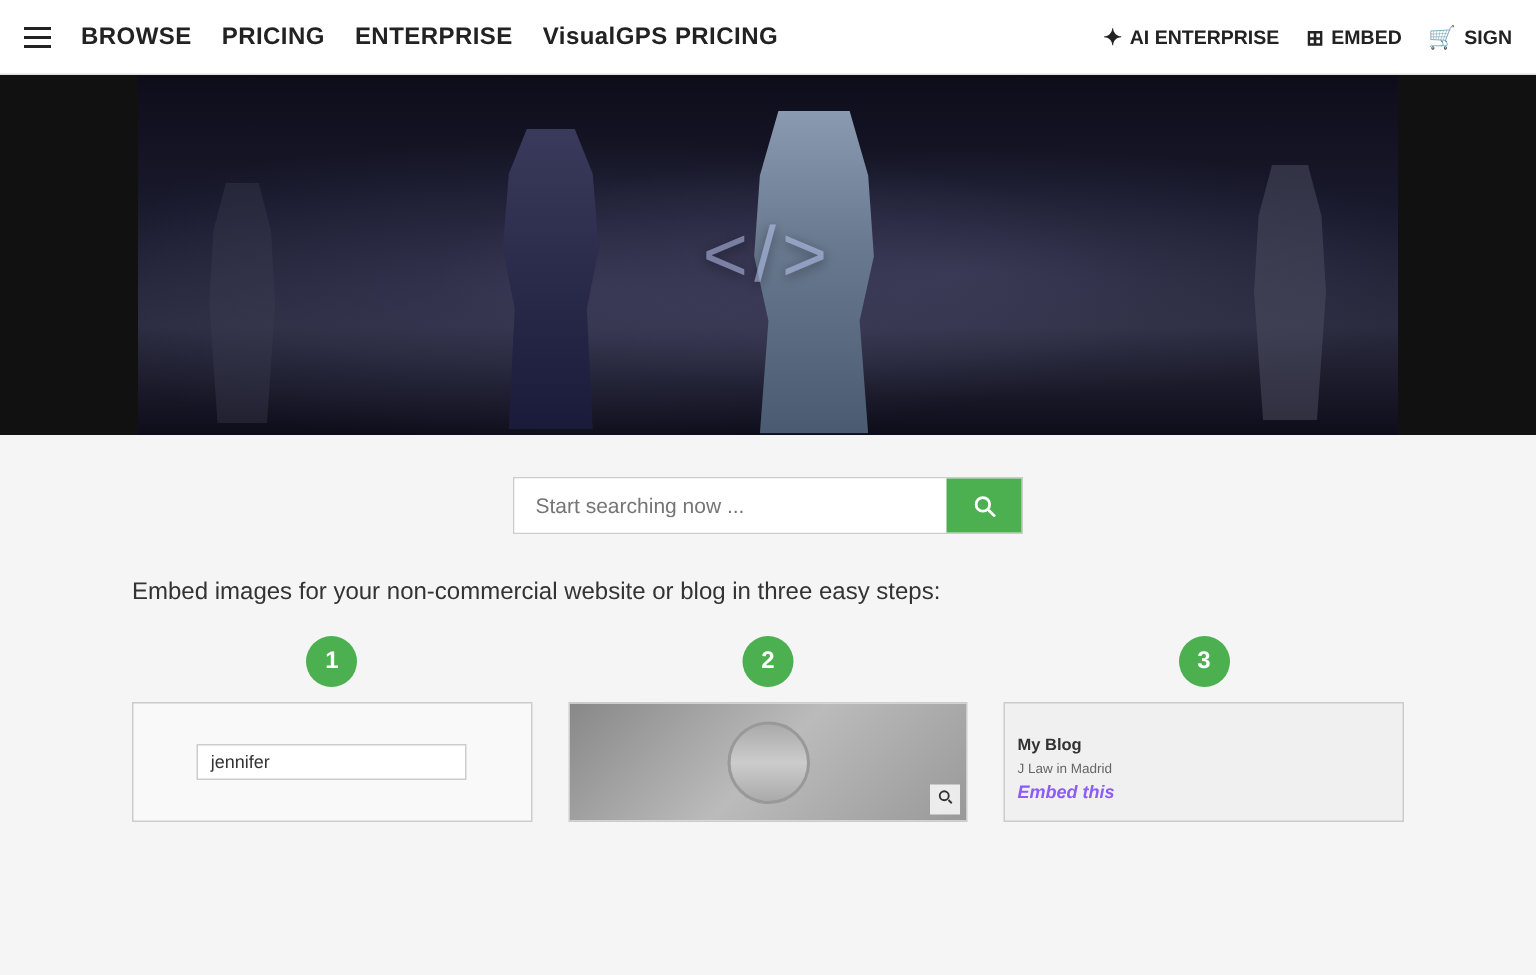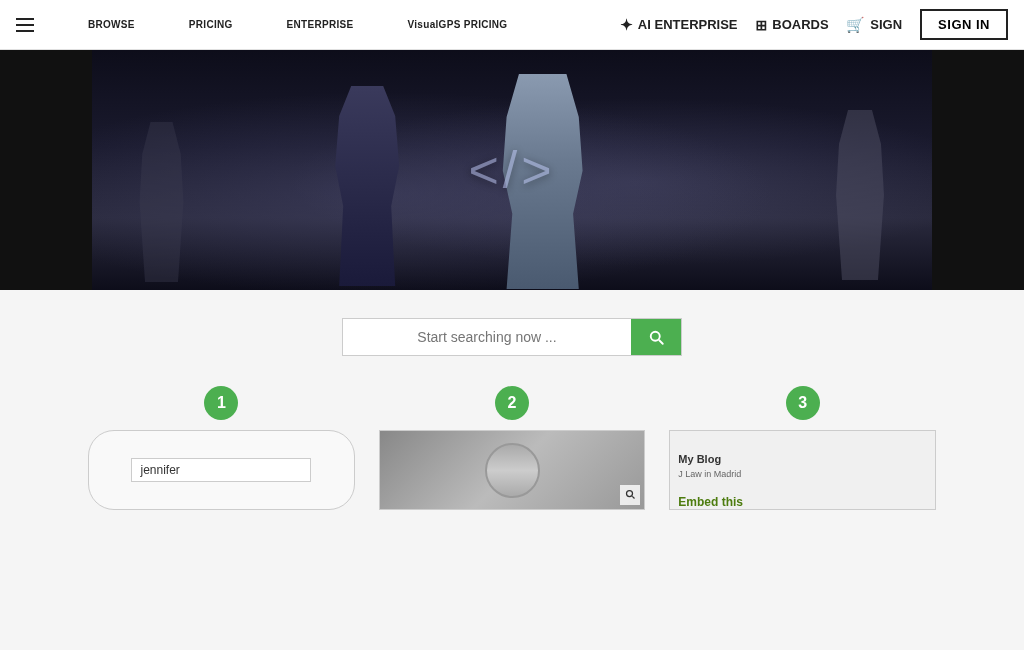--- a/index.html
+++ b/index.html
@@ -24,21 +24,21 @@
       cursor: pointer;
       display: flex; flex-direction: column; gap: 4px;
     }
     .hamburger-icon span {
       display: block; width: 18px; height: 2px; background: #222;
     }
     .nav-links {
       display: flex; align-items: center; gap: 20px;
     }
     .nav-link {
-      font-size: 10px; font-weight: 600; color: #222; text-decoration: none; cursor: pointer; letter-spacing: 0.3px; margin-left: 34px;
+      font-size: 16px; font-weight: 600; color: #222; text-decoration: none; cursor: pointer; letter-spacing: 0.3px;
     }
     .logo-wrap {
       position: absolute; left: 50%; transform: translateX(-50%);
     }
     .logo-text {
       font-size: 26px; font-weight: 300; color: #111; letter-spacing: -0.5px;
     }
     .header-right {
       margin-left: auto;
       display: flex; align-items: center; gap: 18px;
@@ -105,21 +105,21 @@
     
     .search-section {
       display: flex; justify-content: center; margin: 28px 0 30px;
     }
     .search-bar {
       display: flex; width: 340px;
       border: 1px solid #ccc;
       background: #fff;
     }
     .search-input {
-      flex: 1; border: none; outline: none; padding: 10px 14px; font-size: 14px; color: #c2410c; background: #fff; text-align: center;
+      flex: 1; border: none; outline: none; padding: 10px 14px; font-size: 14px; color: #c2410c; background: #fff;
     }
     .search-btn {
       background: #4caf50; border: none; cursor: pointer; padding: 0 16px; display: flex; align-items: center; justify-content: center;
     }
     .search-icon-svg {
       width: 18px; height: 18px; fill: #fff;
     }
 
     
     .steps-section {
@@ -138,41 +138,41 @@
       width: 34px; height: 34px; border-radius: 50%; background: #4caf50;
       color: #fff; font-size: 16px; font-weight: 700;
       display: flex; align-items: center; justify-content: center;
       margin-bottom: 10px;
     }
     .step-preview {
       width: 100%; height: 80px; background: #e0e0e0; border: 1px solid #ccc; overflow: hidden; position: relative;
     }
     
     .step1-preview {
-      background: #f9f9f9; display: flex; align-items: center; justify-content: center; padding: 20px; border-radius: 26px;
+      background: #f9f9f9; display: flex; align-items: center; justify-content: center; padding: 20px;
     }
     .step1-searchbox {
       border: 1px solid #ccc; background: #fff; padding: 4px 8px; font-size: 12px; color: #333; width: 80%;
     }
     
     .step2-preview {
       background: #ddd; display: flex; align-items: center; justify-content: center;
     }
     
     .step3-preview {
       background: #f0f0f0; display: flex; flex-direction: column; padding: 22px 8px;
     }
     .step3-blog-title {
       font-size: 11px; font-weight: 700; color: #333; margin-bottom: 4px;
     }
     .step3-blog-content {
       font-size: 9px; color: #666;
     }
     .step3-embed-text {
-      font-size: 12px; font-weight: 700; color: #4d7c0f; margin-top: 16px;
+      font-size: 12px; font-weight: 700; color: #8b5cf6; margin-top: 4px; font-style: italic;
     }
   </style>
 </head>
 <body>
 
 <header class="header">
   <div class="header-left">
     <div class="hamburger-icon">
       <span></span>
         <span></span>
@@ -187,27 +187,26 @@
   </div>
 
 
   <div class="header-right">
     <div class="header-right-item">
       <span style="font-size:15px;">✦</span>
       <span>AI ENTERPRISE</span>
     </div>
     <div class="header-right-item">
       <span style="font-size:14px;">⊞</span>
-      <span>BOARDS</span>
+      <span>EMBED</span>
     </div>
     <div class="header-right-item">
       <span style="font-size:15px;">🛒</span>
       <span>SIGN</span>
     </div>
-    <button class="sign-in-btn">SIGN IN</button>
   </div>
 </header>
 
 <section class="hero">
   <div class="hero-image-area">
     <div class="hero-bg"></div>
     <div class="figure-left"></div>
     <div class="figure-right"></div>
 
     <div style="position:absolute; right:5%; top:25%; width:60px; height:170px; background: rgba(80,80,100,0.5); clip-path: polygon(30% 0%, 70% 0%, 85% 20%, 90% 50%, 80% 100%, 20% 100%, 10% 50%, 15% 20%);"></div>
@@ -223,20 +222,21 @@
     <input class="search-input" type="text" placeholder="Start searching now ..." style="">
     <button class="search-btn">
       <svg class="search-icon-svg" viewBox="0 0 24 24">
         <path d="M21 21l-4.35-4.35M17 11A6 6 0 1 1 5 11a6 6 0 0 1 12 0z" stroke="#fff" stroke-width="2.5" fill="none" stroke-linecap="round"></path>
       </svg>
     </button>
   </div>
 </section>
 
 <section class="steps-section">
+  <p class="steps-title">Embed images for your non-commercial website or blog in three easy steps:</p>
   <div class="steps-row">
 
     <div class="step-item">
       <div class="step-number">1</div>
       <div class="step-preview step1-preview">
         <input class="step1-searchbox" type="text" value="jennifer" readonly="" style="">
       </div>
     </div>
 
     <div class="step-item">

